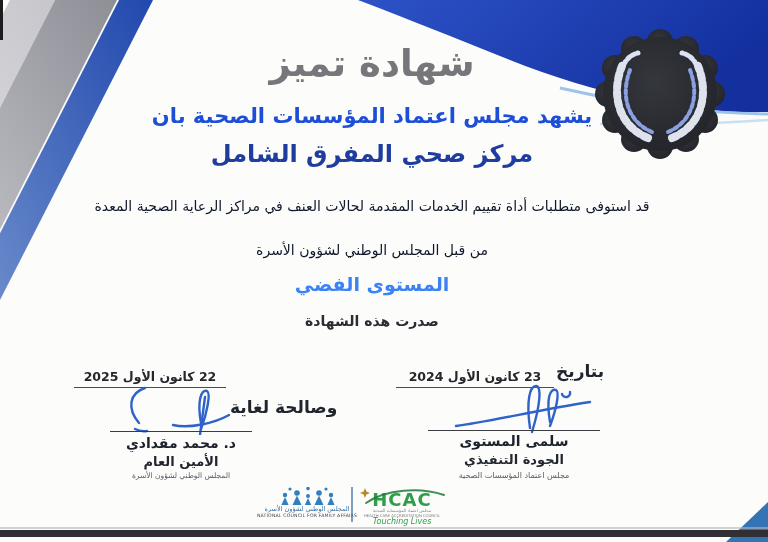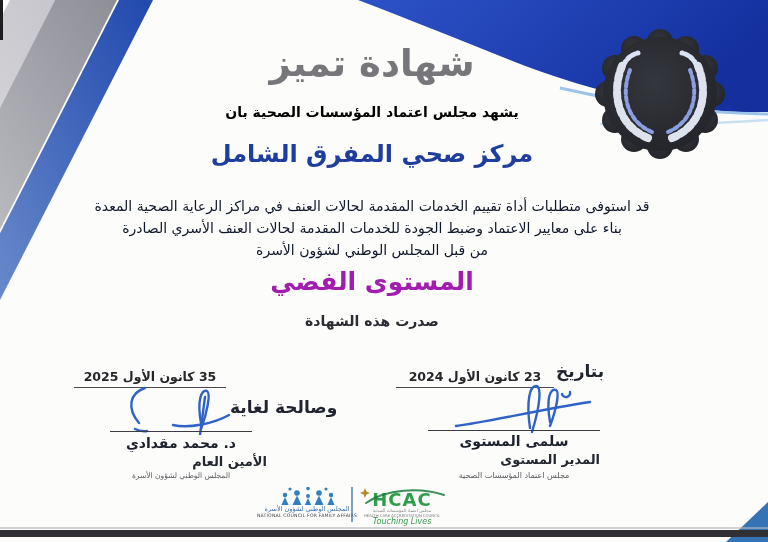--- a/index.html
+++ b/index.html
@@ -1,33 +1,33 @@
 <!DOCTYPE html>
 <html lang="ar"><head>
 <meta charset="utf-8">
 <style>
   html,body{margin:0;padding:0;background:#ffffff;}
   #page{position:relative;width:768px;height:542px;background:#fcfcfb;overflow:hidden;
         font-family:"DejaVu Sans",sans-serif;}
   .abs{position:absolute;}
   .centercol{left:0;right:24px;text-align:center;white-space:nowrap;}
   .cert-title{top:42px;font-size:37px;font-weight:bold;color:#76767b;letter-spacing:1px;}
-  .issuer{top:104px;font-size:14px;font-weight:bold;color:#000000;}
+  .issuer{top:104px;font-size:21px;font-weight:bold;color:#1d4ed8;}
   .recipient{top:140px;font-size:24px;font-weight:bold;color:#1e3d9e;}
   .bodyline{font-size:14px;color:#0f172a;}
   .bl0{top:198px;} .bl1{top:220px;} .bl2{top:242px;}
-  .level{top:267px;font-size:25px;font-weight:bold;color:#a21caf;}
+  .level{top:273px;font-size:19px;font-weight:bold;color:#3b82f6;}
   .issued{top:313px;font-size:14px;font-weight:bold;color:#2b2b31;}
   .dlabel{top:361px;font-size:17px;font-weight:bold;color:#1f242e;white-space:nowrap;}
   .dbox{top:356px;height:28px;border-bottom:1.6px solid #4a4a50;display:flex;
         align-items:flex-end;justify-content:center;padding-bottom:3px;}
   .dval{font-size:12.5px;font-weight:bold;color:#26262b;white-space:nowrap;direction:rtl;}
   .sig-line{border-top:1.6px solid #3c3c42;height:0;}
   .sig-name{font-size:14px;font-weight:bold;color:#1c212c;text-align:center;white-space:nowrap;}
-  .sig-title{font-size:13px;font-weight:bold;color:#23272f;text-align:right;white-space:nowrap;}
+  .sig-title{font-size:13px;font-weight:bold;color:#23272f;text-align:center;white-space:nowrap;}
   .sig-org{font-size:8px;color:#5a5a60;text-align:center;white-space:nowrap;}
   .ncfa-ar{font-size:6.5px;color:#3c70a8;text-align:center;white-space:nowrap;}
   .ncfa-en{font-size:4.6px;color:#3f3f45;text-align:center;letter-spacing:.2px;white-space:nowrap;}
   .hcac-word{font-size:18px;font-weight:bold;color:#2f9e4a;letter-spacing:1px;text-align:center;}
   .hcac-sub{font-size:4.2px;color:#7a7f7a;text-align:center;white-space:nowrap;}
   .hcac-tag{font-size:8px;font-style:italic;color:#2f9e4a;text-align:center;white-space:nowrap;}
   .scan-bottom{left:0;top:530px;width:768px;height:7px;background:#303034;}
   .scan-bottom-soft{left:0;top:527px;width:768px;height:2px;background:#b5b5ba;opacity:.6;}
   .scan-left{left:0;top:0;width:3px;height:40px;background:#1d1d1f;}
   .corner-tri{left:726px;top:502px;width:42px;height:40px;background:#3473b4;
@@ -103,47 +103,46 @@
     </g>
   </svg>
 
   <div class="abs centercol cert-title">شهادة تميز</div>
 
   <div class="abs centercol issuer">يشهد مجلس اعتماد المؤسسات الصحية بان</div>
 
   <div class="abs centercol recipient">مركز صحي المفرق الشامل</div>
 
   <div class="abs centercol bodyline bl0">قد استوفى متطلبات أداة تقييم الخدمات المقدمة لحالات العنف في مراكز الرعاية الصحية المعدة</div>
-  <div class="abs centercol bodyline bl1">بناء على معايير الاعتماد وضبط الجودة للخدمات المقدمة لحالات العنف الأسري الصادرة</div>
   <div class="abs centercol bodyline bl2">من قبل المجلس الوطني لشؤون الأسرة</div>
 
   <div class="abs centercol level">المستوى الفضي</div>
 
   <div class="abs centercol issued">صدرت هذه الشهادة</div>
 
   <div class="abs dlabel" style="left:556px;text-align:right;">بتاريخ</div>
   <div class="abs dbox" style="left:396px;width:158px;">
     <span class="dval">23 كانون الأول 2024</span>
   </div>
   <div class="abs dlabel" style="left:230px;margin-top:36px;">وصالحة لغاية</div>
   <div class="abs dbox" style="left:74px;width:152px;">
-    <span class="dval">35 كانون الأول 2025</span>
+    <span class="dval">22 كانون الأول 2025</span>
   </div>
 
   <svg class="abs" style="left:448px;top:382px;" width="150" height="52" viewBox="0 0 150 52">
     <g fill="none" stroke="#2f63c8" stroke-width="2.4" stroke-linecap="round">
       <path d="M8,44 C40,40 90,28 142,20"></path>
       <path d="M82,46 C78,18 82,4 88,4 C94,4 92,24 84,50"></path>
       <path d="M102,40 C98,16 102,6 108,8 C112,10 108,28 102,44"></path>
       <path d="M114,12 a4,4 0 1 0 8,-2"></path>
     </g>
   </svg>
   <div class="abs sig-line" style="left:428px;top:430px;width:172px;"></div>
   <div class="abs sig-name" style="left:428px;top:433px;width:172px;">سلمى المستوى</div>
-  <div class="abs sig-title" style="left:428px;top:452px;width:172px;">المدير المستوى</div>
+  <div class="abs sig-title" style="left:428px;top:452px;width:172px;">الجودة التنفيذي</div>
   <div class="abs sig-org" style="left:428px;top:471px;width:172px;">مجلس اعتماد المؤسسات الصحية</div>
 
   <svg class="abs" style="left:105px;top:385px;" width="150" height="50" viewBox="0 0 150 50">
     <g fill="none" stroke="#2f63c8" stroke-width="2.4" stroke-linecap="round">
       <path d="M34,38 C22,24 24,8 40,3"></path>
       <path d="M30,44 q6,3 12,2"></path>
       <path d="M68,40 C84,44 110,38 124,30"></path>
       <path d="M96,38 C92,16 96,4 102,6 C106,8 102,28 96,44"></path>
       <path d="M100,12 L95,50"></path>
     </g>

